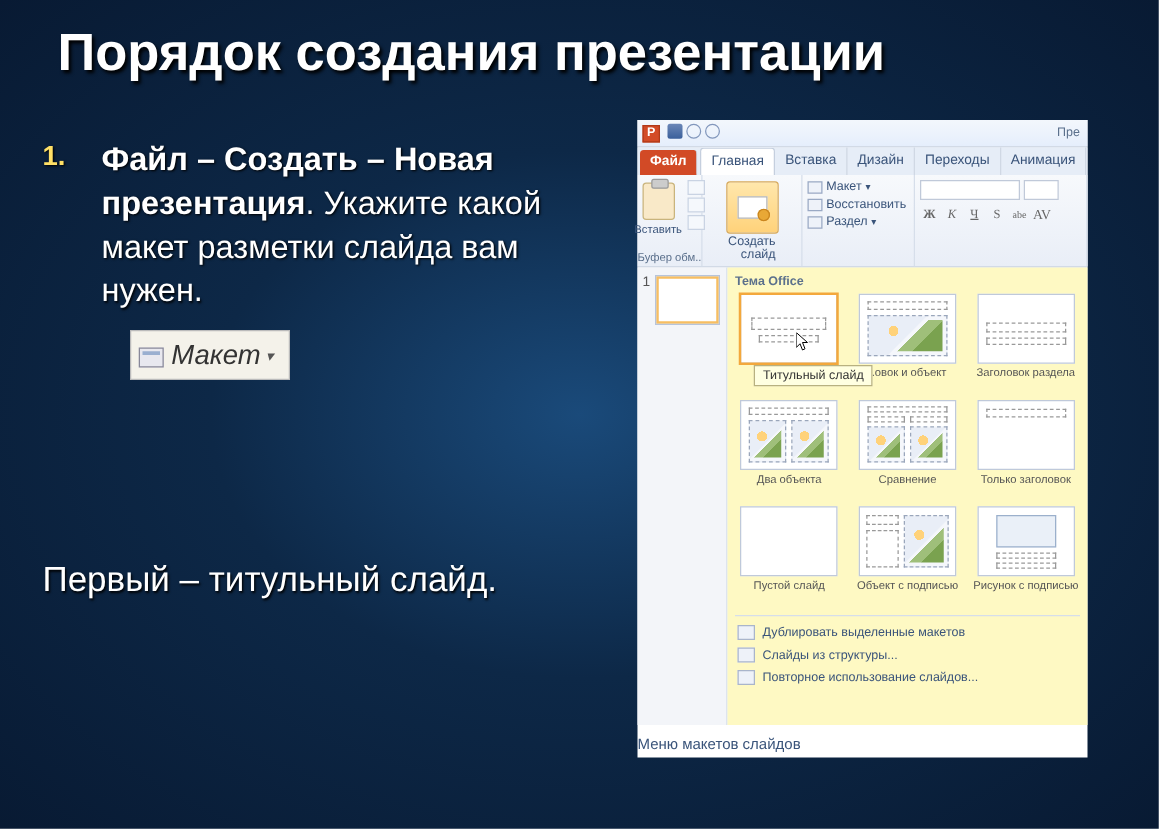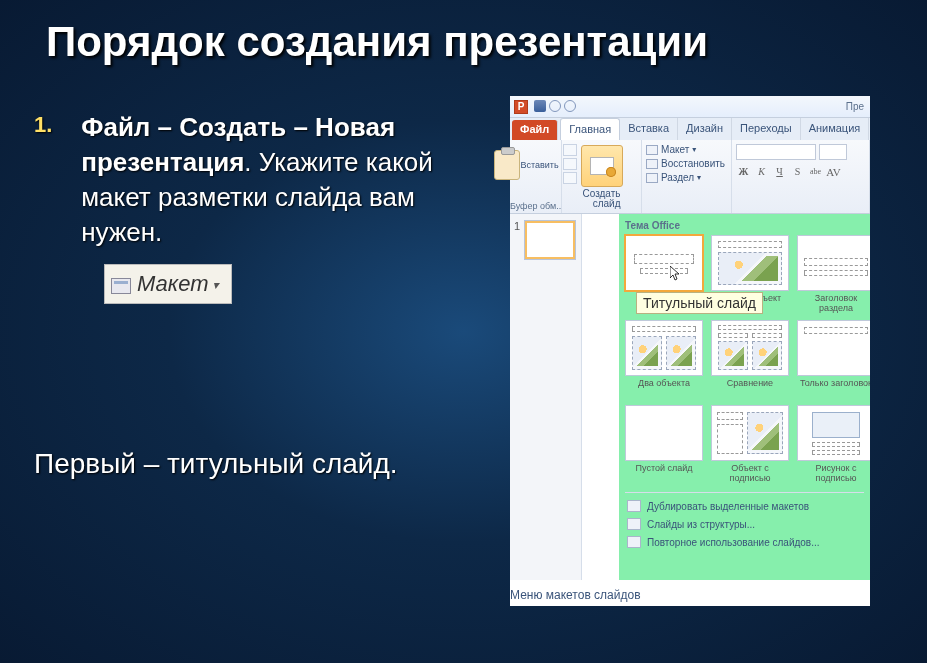--- a/index.html
+++ b/index.html
@@ -90,31 +90,31 @@
   .mic { width:12px;height:10px;border:1px solid #9aa9c4; background:#eef2f9;}
   .rg-font { flex:1; padding:4px 4px 2px; font-size:10px; color:#666;}
   .rg-font .row { display:flex; gap:3px; align-items:center;}
   .fbtn { width:15px;height:15px;border:1px solid transparent; display:flex;align-items:center;justify-content:center;font-family:"Times New Roman",serif;}
 
   .pp-work { display:flex; height: calc(100% - 22px - 22px - 74px - 26px); }
   .pp-nav { width:72px; background:#f3f5f9; border-right:1px solid #d6deea; padding:6px 4px;}
   .pp-nav .numrow { display:flex; align-items:flex-start; gap:4px; }
   .pp-nav .num { font-size:11px; color:#555; }
   .pp-nav .thumb { width:52px; height:40px; background:#fff; border:1px solid #b7c4da; box-shadow:0 0 0 2px #f7be62 inset;}
-  .pp-gallery { flex:1; background:#86efac; padding:4px 6px 6px; overflow:hidden;margin-left:37px;}
+  .pp-gallery { flex:1; background:#fef9c3; padding:4px 6px 6px; overflow:hidden;}
   .gal-head { font-size:10px; font-weight:bold; color:#5b708c; padding:2px 0 4px;}
   .gal-grid { display:grid; grid-template-columns: repeat(3, 1fr); gap: 6px 8px; }
   .lay { text-align:center; }
   .lay .card { width:78px; height:56px; margin:0 auto; background:#fff; border:1px solid #bfc9da; position:relative; }
   .lay.sel .card { outline:2px solid #f3a83c; outline-offset:-1px; }
   .lay .lbl { font-size:9px; color:#555; margin-top:3px; line-height:1.1; min-height:20px;}
   .tooltip {
     position:absolute; top:100%; left:10px; margin-top:2px;
     background:#ffffe1; border:1px solid #b8b180; padding:2px 6px;
-    font-size:14px; color:#333; white-space:nowrap; z-index:20;
+    font-size:10px; color:#333; white-space:nowrap; z-index:20;
   }
   .dash { border:1px dashed #999; position:absolute; }
   .img-ph {
     position:absolute; border:1px dashed #9aa6bb;
     background: linear-gradient(135deg,#e9eef7 0 50%,#f5f7fb 50% 100%);
   }
   .img-ph::after {
     content:""; position:absolute; inset:3px;
     background:
       radial-gradient(circle at 30% 35%, #ffd27a 0 4px, transparent 4px),
@@ -165,21 +165,21 @@
     <div class="pp-tab active">Главная</div>
     <div class="pp-tab">Вставка</div>
     <div class="pp-tab">Дизайн</div>
     <div class="pp-tab">Переходы</div>
     <div class="pp-tab">Анимация</div>
   </div>
 
   <div class="pp-ribbon">
     <div class="rg rg-clip">
       <div style="display:flex;">
-        <div style="display:flex;flex-direction:row;align-items:center;">
+        <div style="display:flex;flex-direction:column;align-items:center;">
           <span class="clip-icon"></span>
           <span style="font-size:9px;color:#3a547a;margin-top:2px;">Вставить</span>
         </div>
         <div class="clip-btns">
           <span class="mini-btn"></span>
           <span class="mini-btn"></span>
           <span class="mini-btn"></span>
         </div>
       </div>
       <div class="rg-label">Буфер обм...</div>

